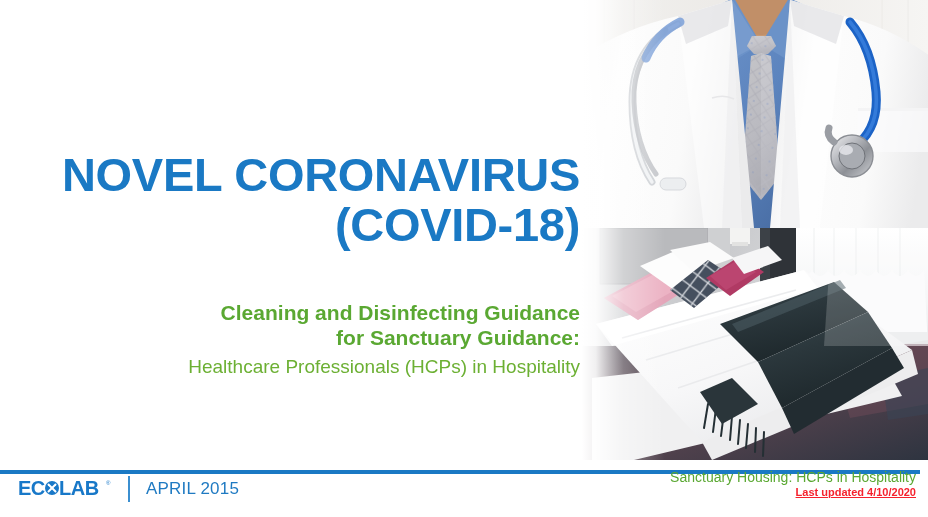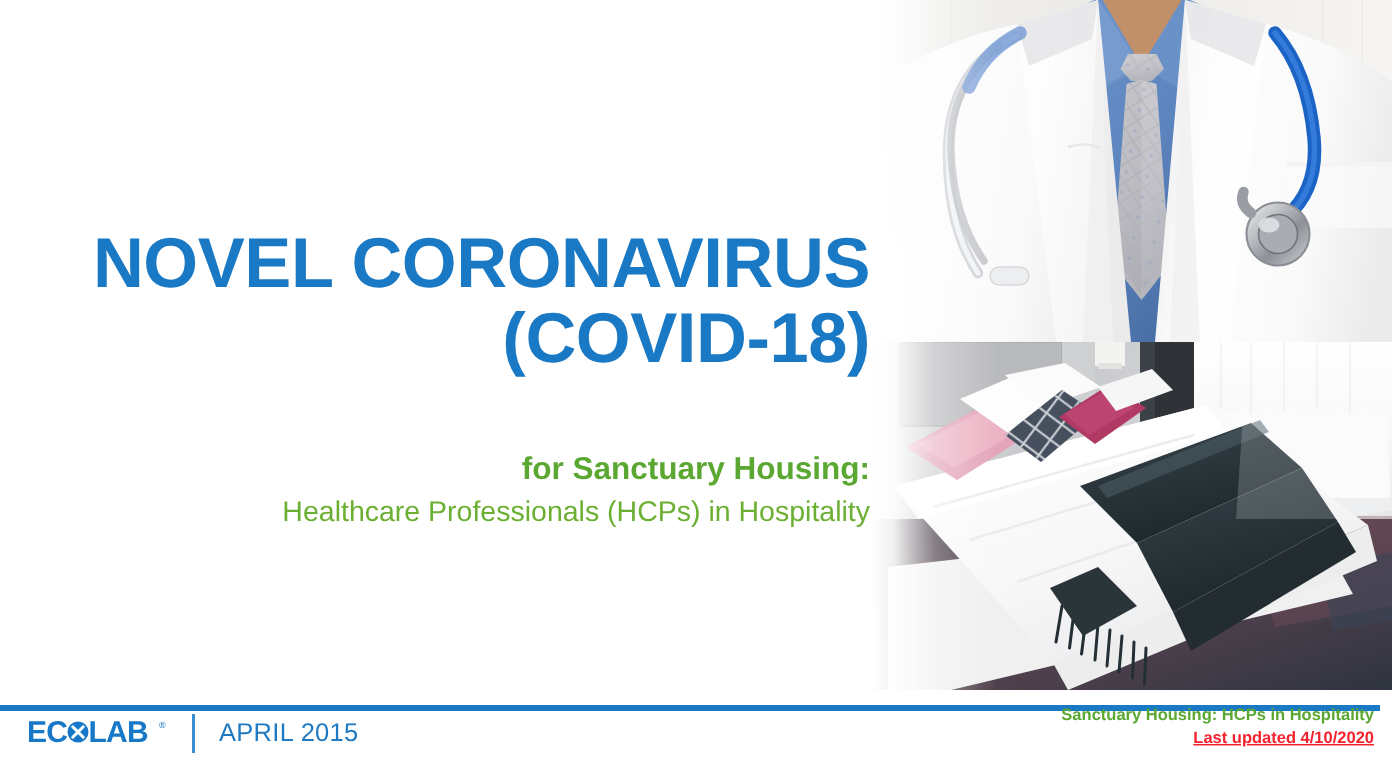--- a/index.html
+++ b/index.html
@@ -137,22 +137,22 @@
   }
 
   .footer-right {
     position: absolute;
     right: 12px;
     top: 2px;
     text-align: right;
   }
   .footer-deck {
     margin: 0;
-    font-size: 11px;
-    font-weight: bold;
+    font-size: 14px;
+    font-weight: normal;
     color: #5aa832;
     line-height: 15px;
     white-space: nowrap;
   }
   .footer-updated {
     margin: 0;
     font-size: 11px;
     font-weight: bold;
     color: #f5222d;
     line-height: 15px;
@@ -378,21 +378,22 @@
   </div>
 
   <div class="title-block">
     <h1 class="main-title">
       <span>NOVEL CORONAVIRUS</span><br>
       <span>(COVID-18)</span>
     </h1>
   </div>
 
   <div class="subtitle-block">
-    <p class="sub-strong">for Sanctuary Housing:</p>
+    <p class="sub-strong">Cleaning and Disinfecting Guidance</p>
+    <p class="sub-strong">for Sanctuary Guidance:</p>
     <p class="sub-light">Healthcare Professionals (HCPs) in Hospitality</p>
   </div>
 
   <div class="footer-rule"></div>
 
   <div class="footer">
 
     <div class="footer-left">
       <div class="logo">
         <svg width="96" height="24" viewBox="0 0 192 48" aria-hidden="true">

